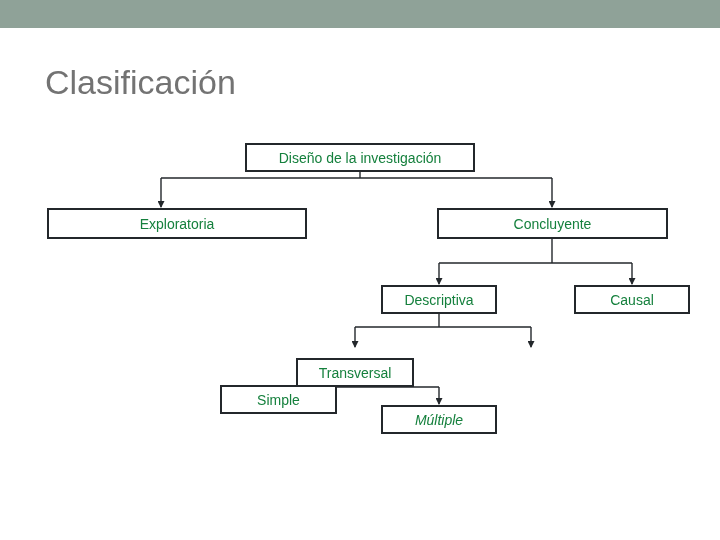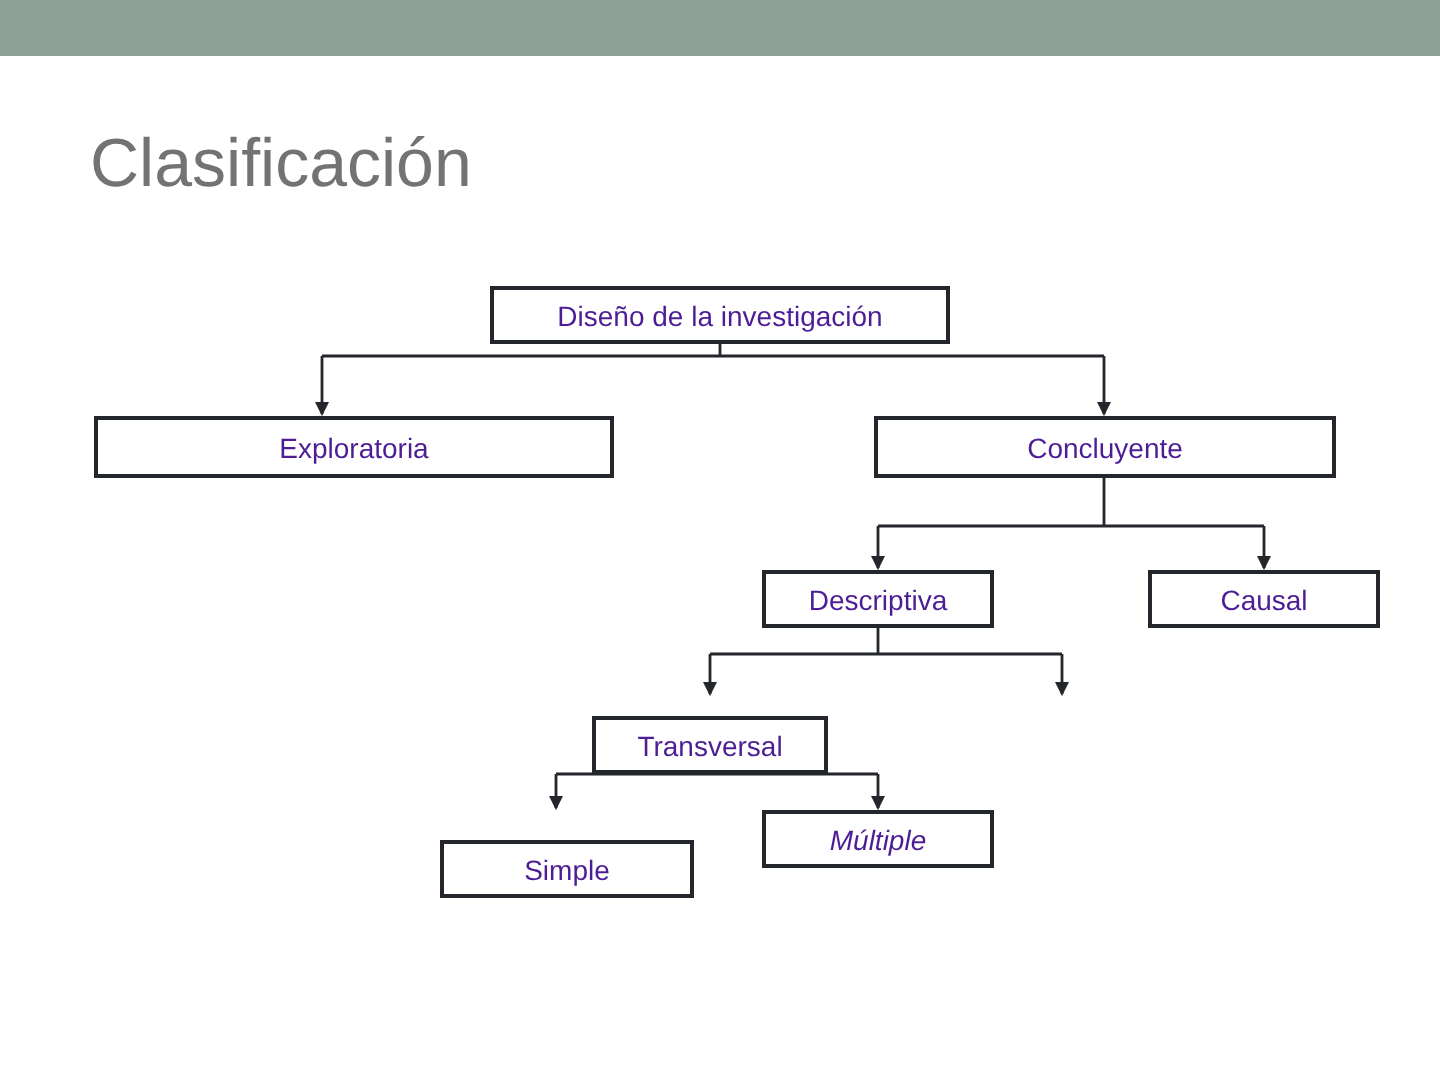--- a/index.html
+++ b/index.html
@@ -43,21 +43,21 @@
     position: absolute;
     left: 0; top: 0;
     width: 720px;
     height: 540px;
   }
   .node {
     position: absolute;
     box-sizing: border-box;
     border: 2px solid #23272b;
     background: #ffffff;
-    color: #4c1d95;
+    color: #15803d;
     font-size: 14px;
     display: flex;
     align-items: center;
     justify-content: center;
     text-align: center;
     white-space: nowrap;
     z-index: 3;
   }
   .node-label {
     display: block;
@@ -131,21 +131,21 @@
 
     <div class="node" style="left:381px; top:285px; width:116px; height:29px;">
       <span class="node-label">Descriptiva</span>
     </div>
 
     <div class="node" style="left:296px; top:348px; width:118px; height:29px;margin-top:10px;">
       <span class="node-label">Transversal</span>
     </div>
 
 
-    <div class="node" style="left:220px; top:420px; width:127px; height:29px;">
+    <div class="node" style="left:220px; top:385px; width:117px; height:29px;">
       <span class="node-label">Simple</span>
     </div>
 
     <div class="node" style="left:381px; top:405px; width:116px; height:29px;font-style:italic;">
       <span class="node-label">Múltiple</span>
     </div>
 
   </div>
 </div>
 

